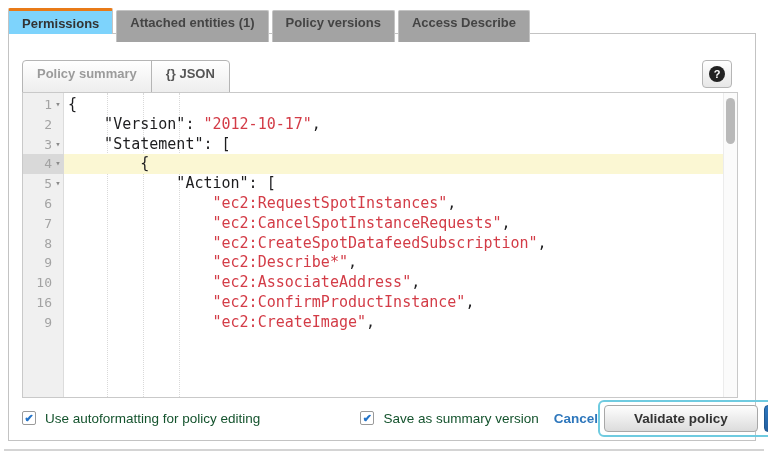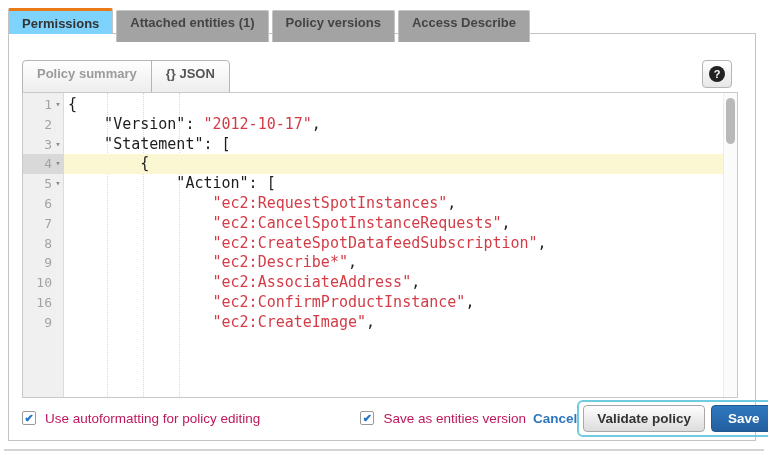--- a/index.html
+++ b/index.html
@@ -76,30 +76,30 @@
   .footer{
     position:absolute;left:13px;right:5px;bottom:2px;height:40px;
     display:flex;align-items:center;
   }
   .checkbox{
     width:14px;height:14px;box-sizing:border-box;border:1px solid #9a9a9a;
     border-radius:2px;background:#fff;display:flex;align-items:center;
     justify-content:center;cursor:pointer;flex:none;
   }
   .check{color:#2373c8;font-size:11px;font-weight:bold;line-height:12px;}
-  .cb-label{margin-left:9px;font-size:13.5px;color:#be185d;white-space:nowrap;}
+  .cb-label{margin-left:9px;font-size:13.5px;color:#14532d;white-space:nowrap;}
   .cb2{margin-left:100px;}
-  .cancel{margin-left:7px;font-size:13.5px;font-weight:bold;color:var(--link-blue);cursor:pointer;}
+  .cancel{margin-left:15px;font-size:13.5px;font-weight:bold;color:var(--link-blue);cursor:pointer;}
   .action-group{
     margin-left:auto;display:flex;align-items:center;gap:6px;
     border:2px solid var(--focus-cyan);border-radius:6px;padding:3px 4px;
   }
   .btn{
     box-sizing:border-box;border-radius:4px;font-size:13.5px;font-weight:bold;
-    padding:5px 13px;cursor:pointer;white-space:nowrap;
+    padding:5px 29px;cursor:pointer;white-space:nowrap;
   }
   .btn-validate{border:1px solid #a8a8a8;background:linear-gradient(#fefefe,#dcdcdc);color:#333;}
   .btn-save{border:1px solid #20588f;background:linear-gradient(#2e78bf,#235f9f);color:#fff;padding:5px 16px;}
   
   .bottom-rule{position:absolute;left:4px;right:4px;top:449px;height:2px;background:#d4d4d4;}
 </style>
 </head>
 <body>
 
 <div class="tabs">
@@ -220,21 +220,21 @@
 
   <div class="footer">
     <div class="checkbox">
       <span class="check">✔</span>
     </div>
     <span class="cb-label">Use autoformatting for policy editing</span>
 
     <div class="checkbox cb2">
       <span class="check">✔</span>
     </div>
-    <span class="cb-label">Save as entities version</span>
+    <span class="cb-label">Save as summary version</span>
 
     <span class="cancel">Cancel</span>
 
     <div class="action-group">
       <div class="btn btn-validate">Validate policy</div>
       <div class="btn btn-save">Save</div>
     </div>
   </div>
 </div>
 

